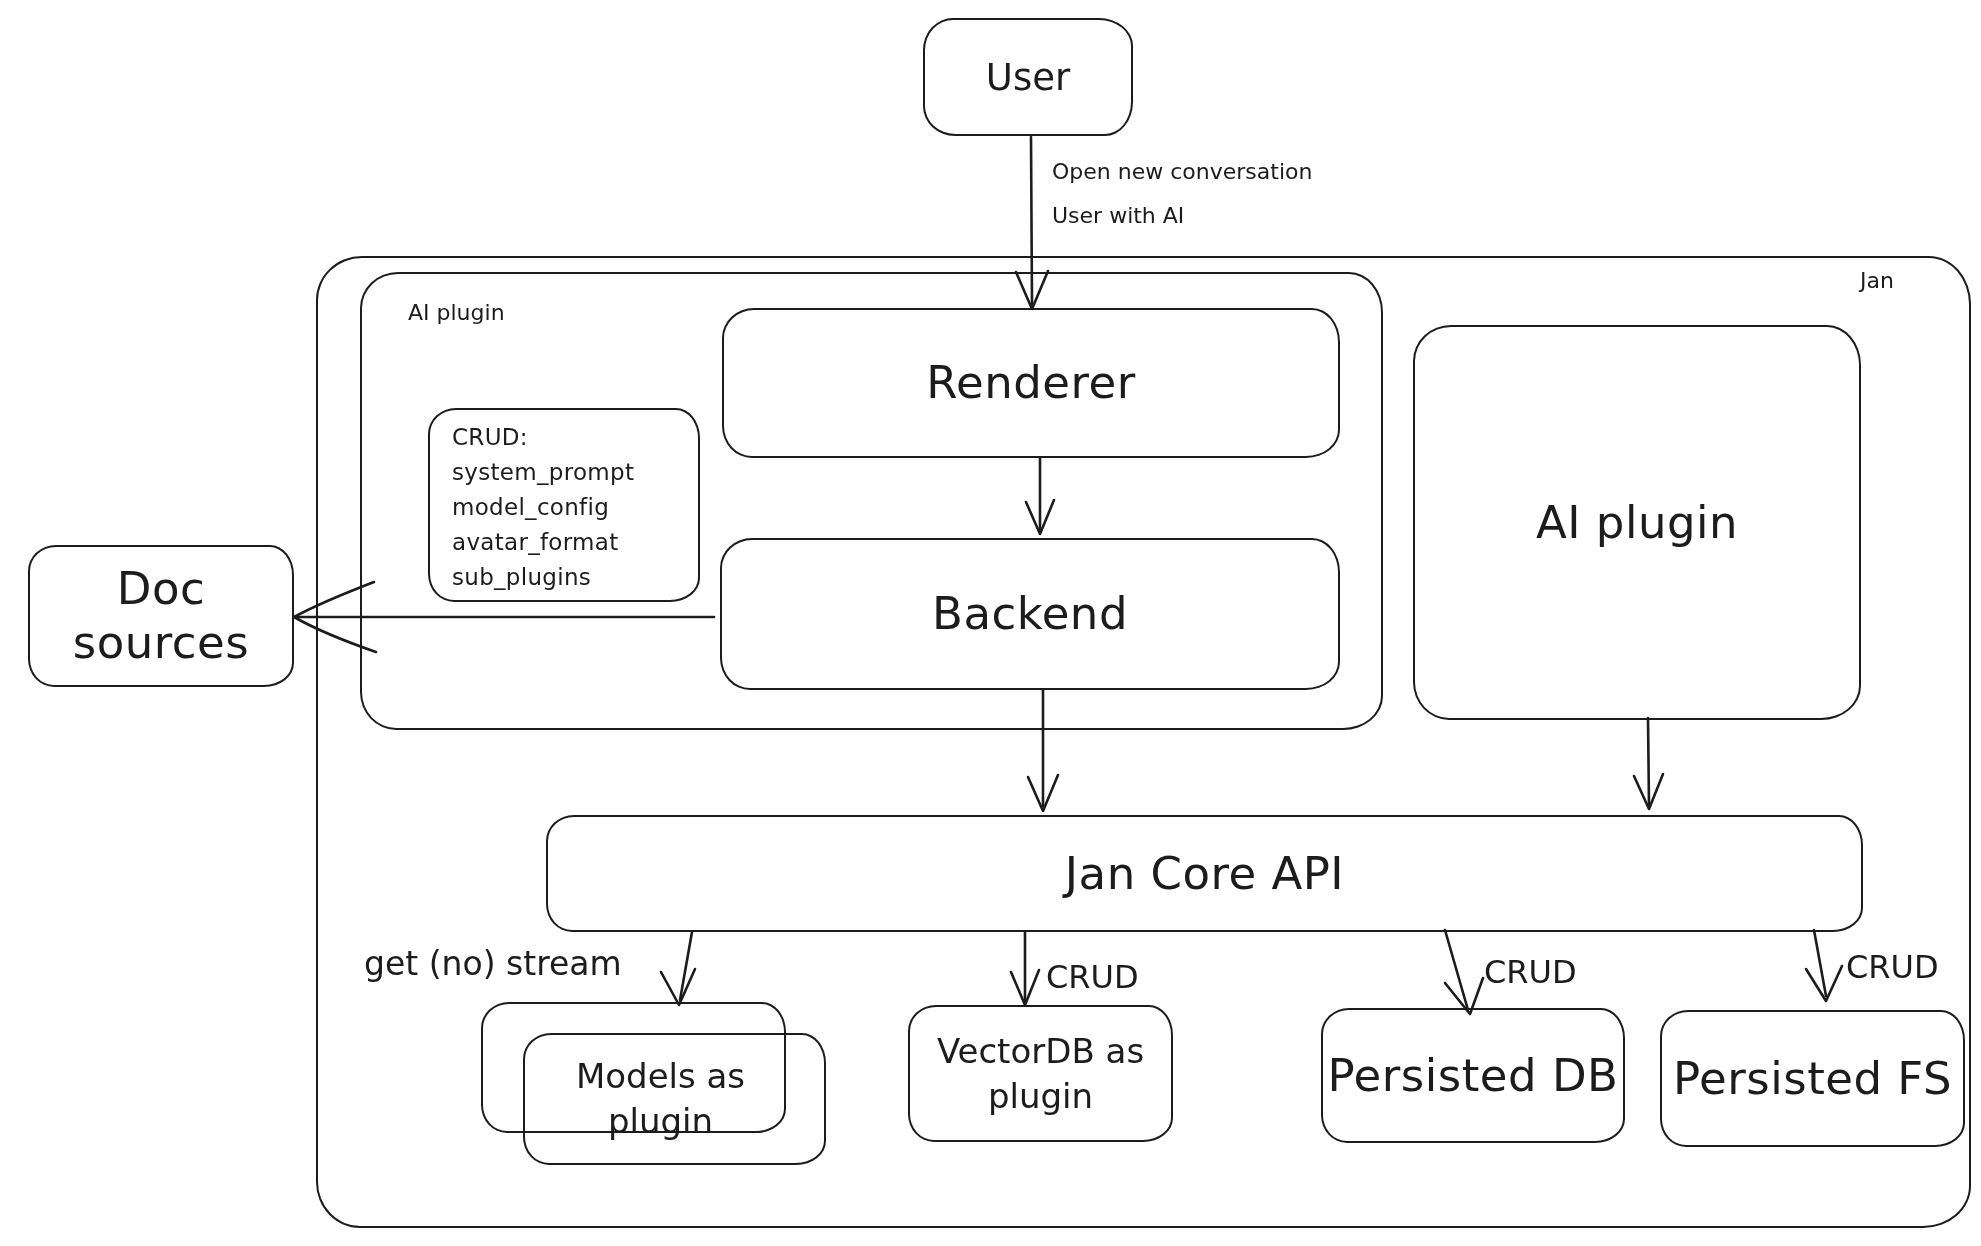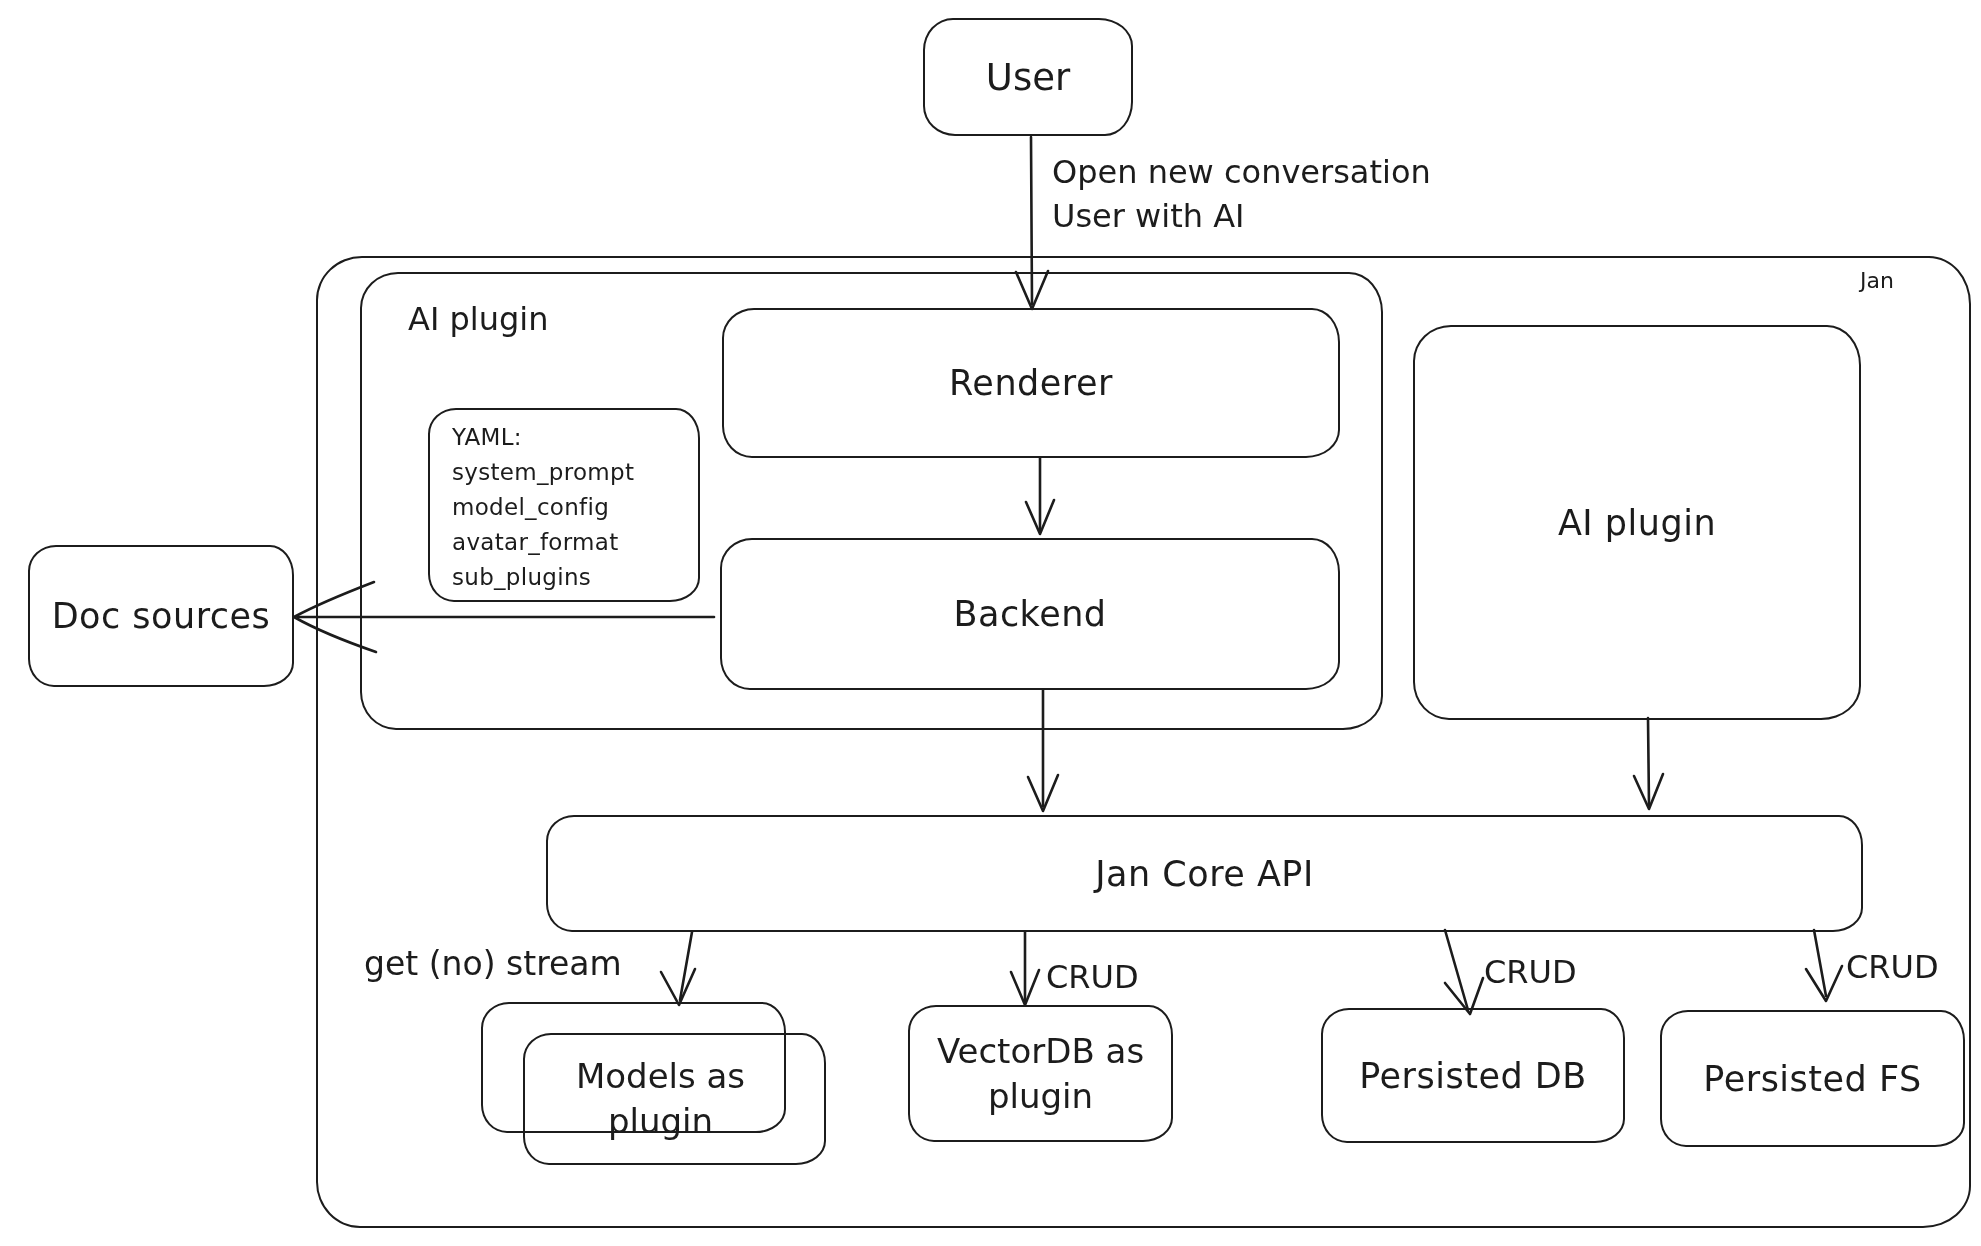--- a/index.html
+++ b/index.html
@@ -8,24 +8,24 @@
     font-family:"DejaVu Sans",sans-serif;color:#1c1c1c;
   }
   .box{
     position:absolute;border:2.6px solid #1c1c1c;background:#ffffff;
     display:flex;align-items:center;justify-content:center;text-align:center;
     box-sizing:border-box;
     margin-left:8px;
   }
   .container{background:#ffffff;}
   .transparent{background:transparent;}
-  .node-label{font-size:35px;line-height:1.2;letter-spacing:0.5px;}
+  .node-label{font-size:45px;line-height:1.2;letter-spacing:0.5px;}
   .big-label{font-size:36px;}
   .two-line{display:flex;flex-direction:column;align-items:center;justify-content:center;line-height:45px;font-size:34px;}
-  .floating-label{position:absolute;font-size:32px;white-space:nowrap;}
+  .floating-label{position:absolute;font-size:22px;white-space:nowrap;}
   .small-label{font-size:32px;}
   .yaml-text{
     position:absolute;font-size:23px;line-height:35px;letter-spacing:0.3px;
     text-align:left;
   }
   .arrows{position:absolute;left:0;top:0;pointer-events:none;}
   
   .r-user{border-radius:30px 34px 28px 32px / 32px 28px 34px 30px;}
   .r-jan{border-radius:46px 42px 48px 44px / 44px 48px 42px 46px;}
   .r-group{border-radius:38px 34px 40px 36px / 36px 40px 34px 38px;}
@@ -46,21 +46,21 @@
   <div class="box r-mid node-label" style="left:714px;top:308px;width:618px;height:150px;">
     <span>Renderer</span>
   </div>
 
   <div class="box r-mid node-label" style="left:712px;top:538px;width:620px;height:152px;">
     <span>Backend</span>
   </div>
 
   <div class="box r-small" style="left:420px;top:408px;width:272px;height:194px;"></div>
   <div class="yaml-text" style="left:452px;top:420px;">
-    <div>YAML:</div>
+    <div>CRUD:</div>
     <div>system_prompt</div>
     <div>model_config</div>
     <div>avatar_format</div>
     <div>sub_plugins</div>
   </div>
 
   <div class="box r-group node-label" style="left:1405px;top:325px;width:448px;height:395px;">
     <span>AI plugin</span>
   </div>
 

